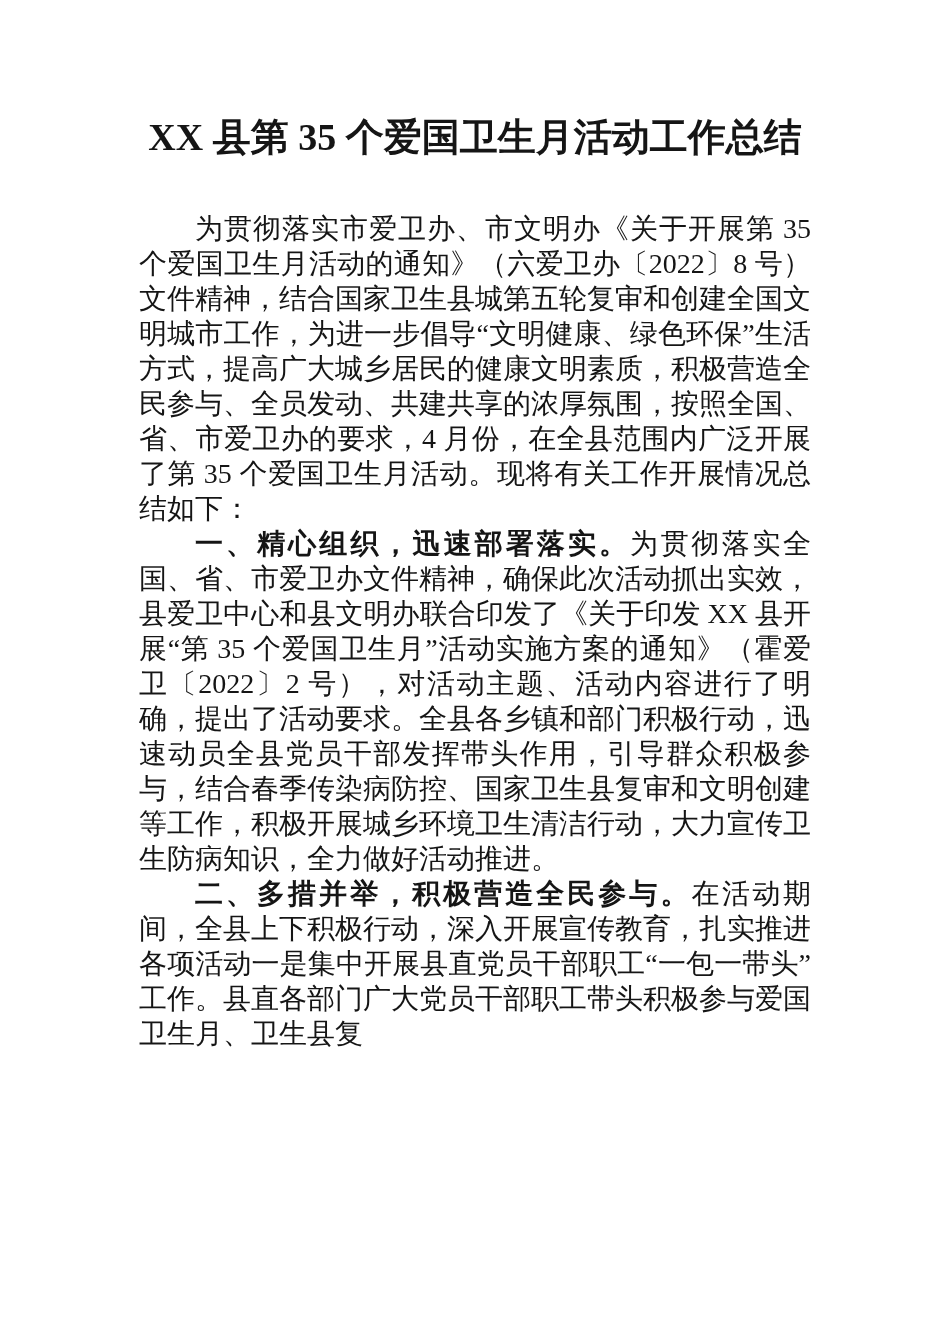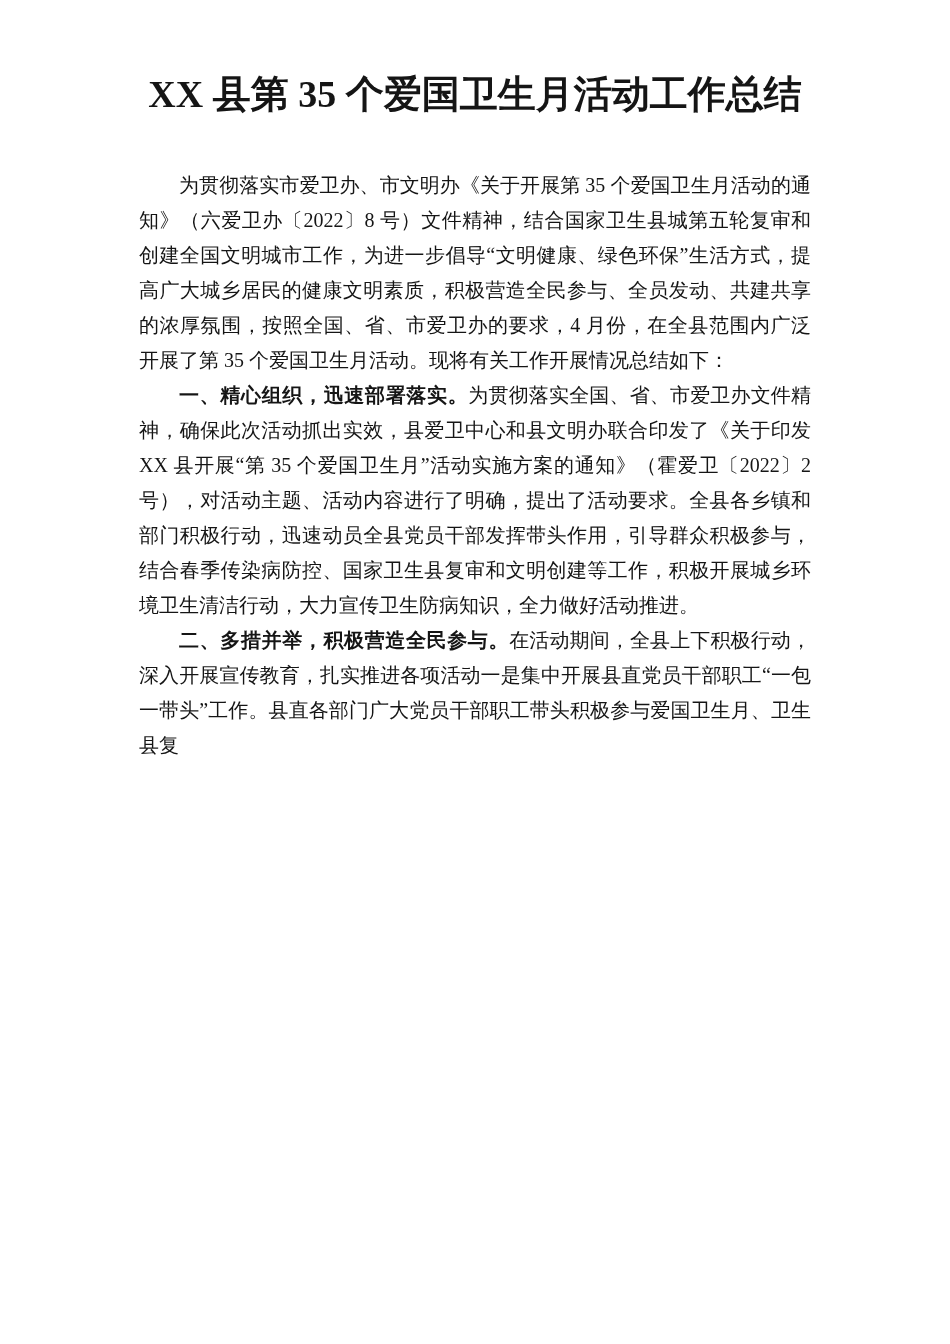--- a/index.html
+++ b/index.html
@@ -11,34 +11,34 @@
     position: relative;
     width: 950px;
     height: 1344px;
     background: #ffffff;
     overflow: hidden;
     font-family: "Liberation Serif", serif;
     color: #151515;
   }
   .doc-title {
     margin: 0 0 0 139px;
-    padding-top: 72px;
+    padding-top: 115px;
     width: 672px;
     text-align: center;
     font-size: 38px;
     line-height: 44px;
     font-weight: bold;
     font-family: "Liberation Serif", serif;
     white-space: nowrap;
   }
   .content {
     width: 672px;
     margin-left: 139px;
     margin-top: 52px;
-    font-size: 20px;
+    font-size: 28px;
     line-height: 35px;
     text-align: justify;
   }
   .para {
     margin: 0;
     padding: 0;
     text-indent: 2em;
   }
   .lead {
     font-family: "Liberation Sans", sans-serif;

